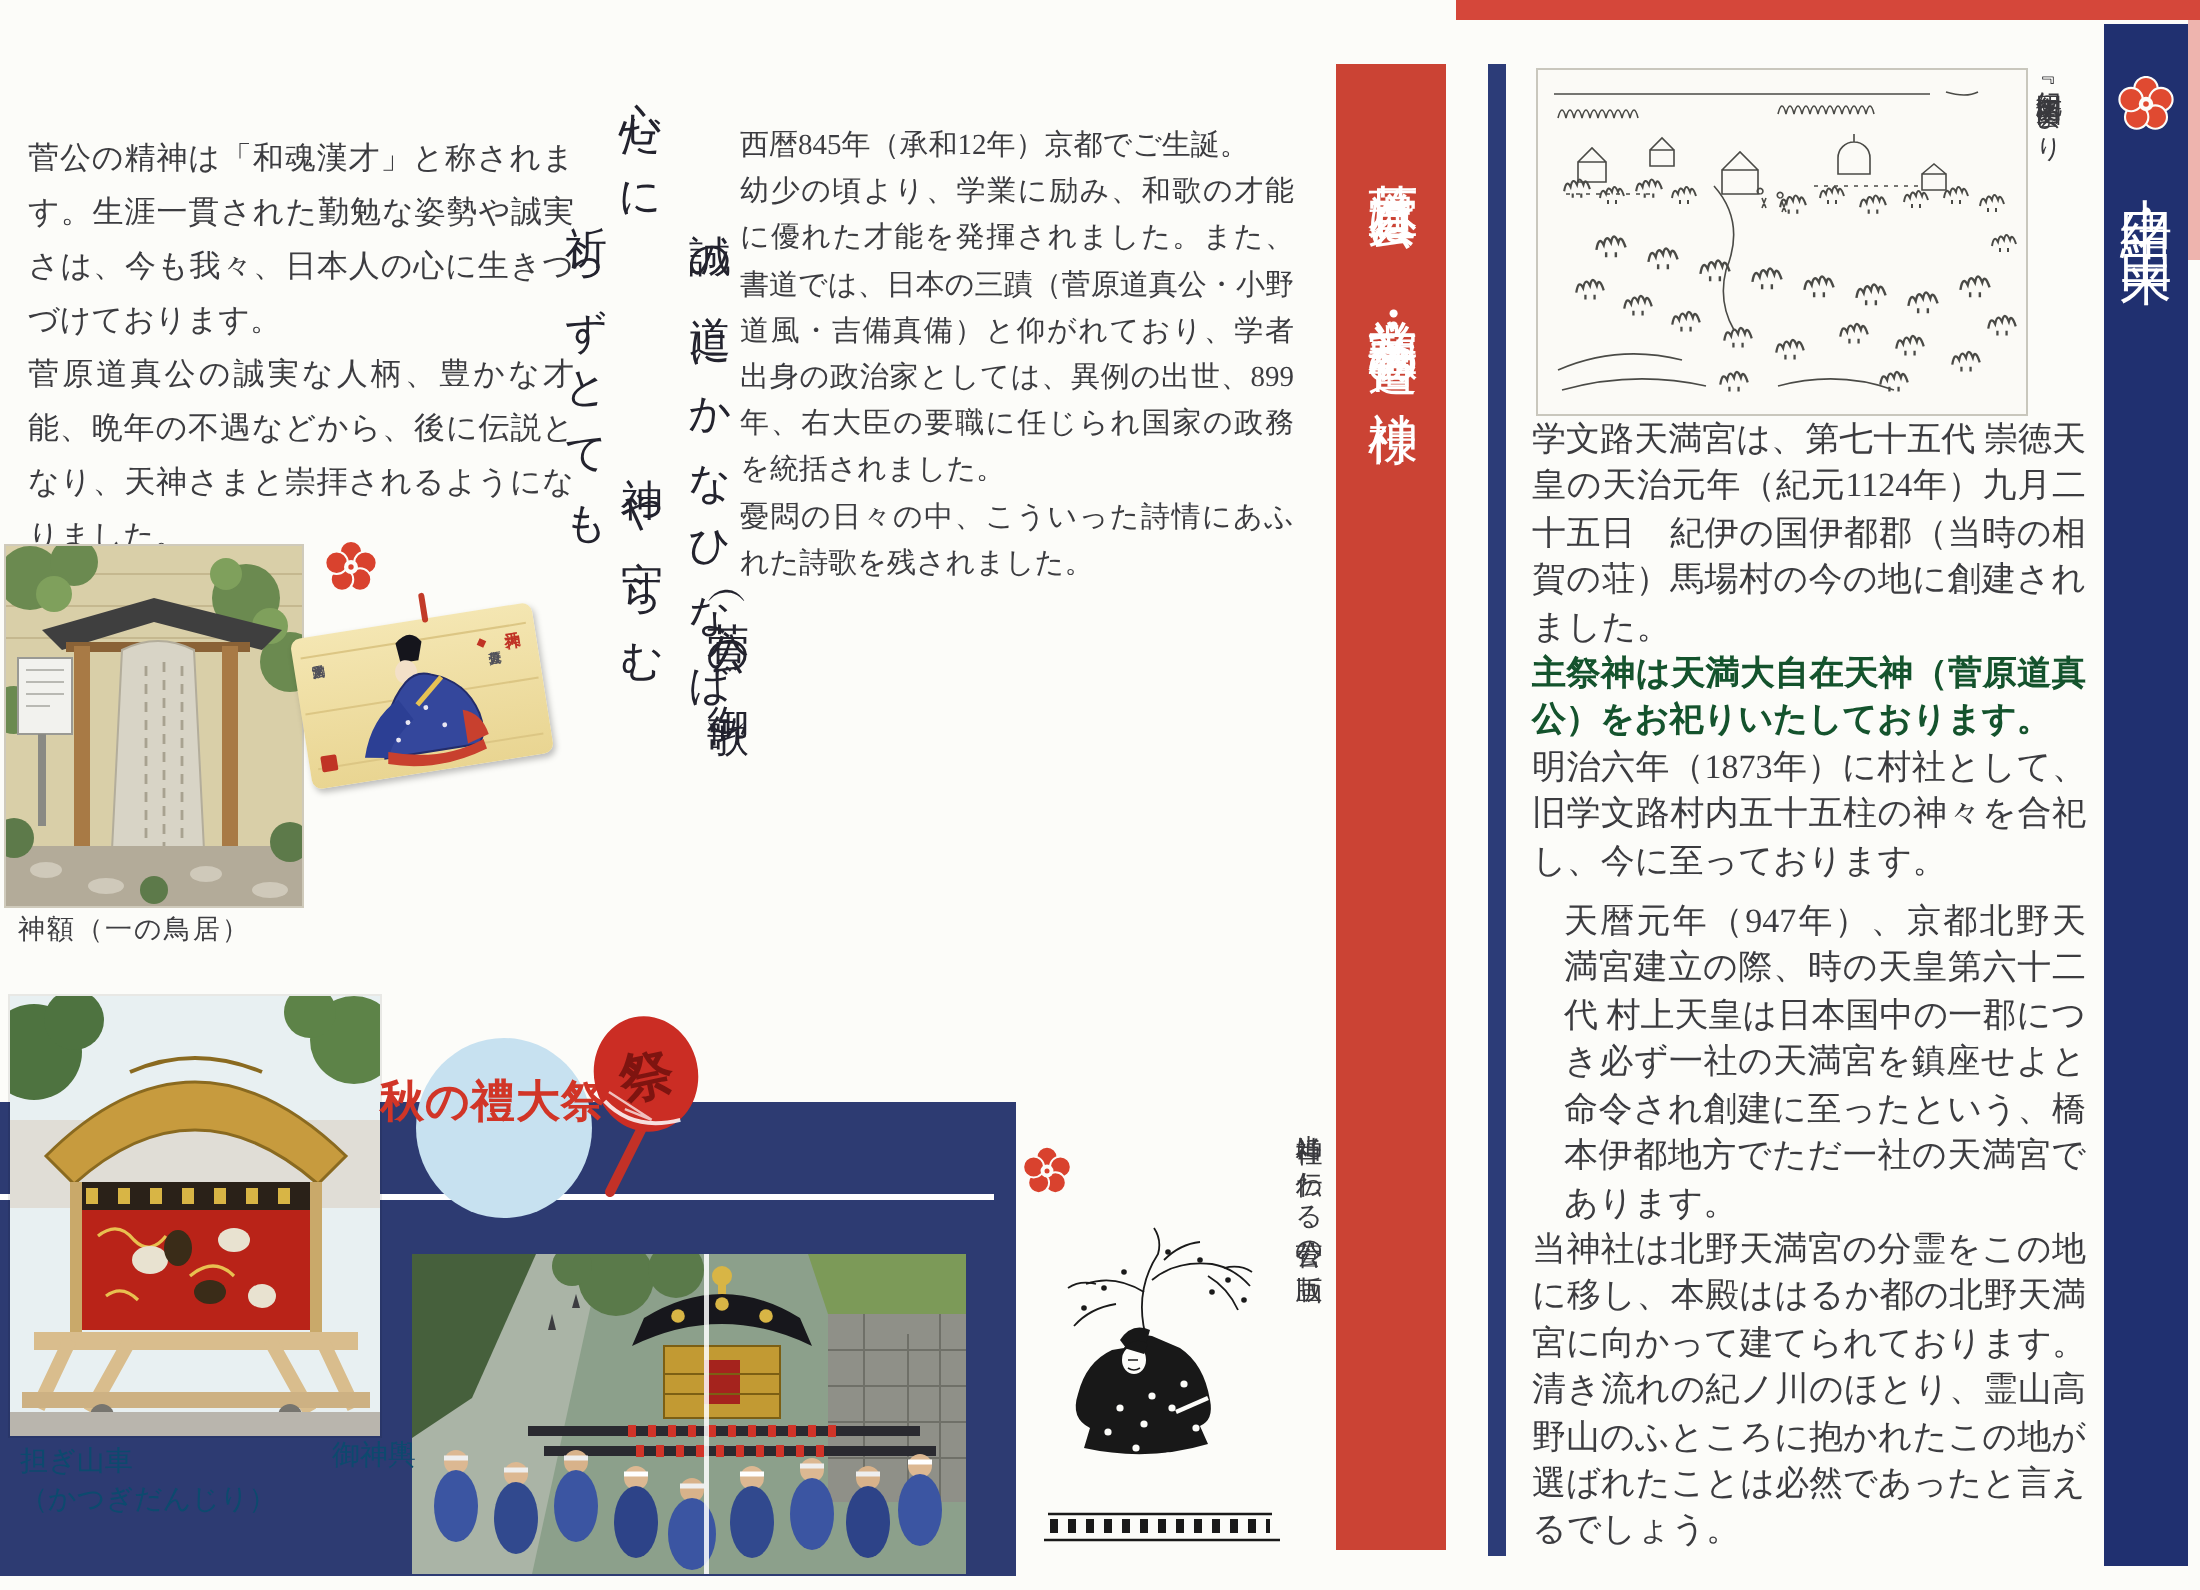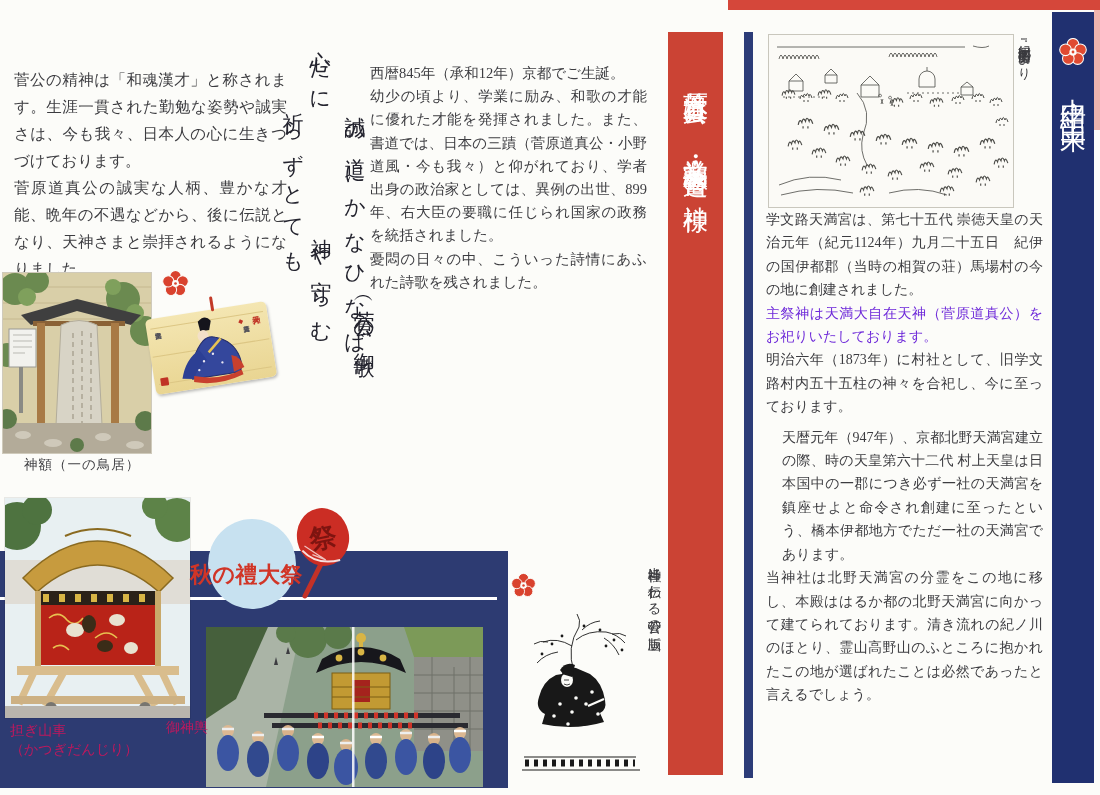--- a/index.html
+++ b/index.html
@@ -20,39 +20,39 @@
   .bio-col p{margin:0;}
   
   .red-banner{left:668px;top:32px;width:55px;height:743px;background:#cb4334;}
   .red-banner .bn{margin:40px auto 0 auto;font-size:25px;letter-spacing:2px;color:#fff;height:690px;}
   
   .navy-stripe{left:744px;top:32px;width:9px;height:746px;background:#2c3c78;}
   
   .engraving{left:768px;top:34px;width:244px;height:172px;background:#fbfaf6;border:1px solid #c9c7bd;}
   .engr-caption{left:1015px;top:34px;height:160px;font-size:13px;color:#3a3a3e;letter-spacing:1px;}
   
-  .hist-col{left:766px;top:208px;width:277px;font-size:14px;line-height:23.4px;text-align:justify;}
+  .hist-col{left:766px;top:208px;width:277px;font-size:17px;line-height:23.4px;text-align:justify;}
   .hist-col p{margin:0;}
   .hist-col p.gap{margin-top:7px;margin-left:16px;}
-  .hist-col p.bold-sans{font-family:"Liberation Sans","DejaVu Sans",sans-serif;font-weight:normal;color:#6d28d9;}
+  .hist-col p.bold-sans{font-family:"Liberation Sans","DejaVu Sans",sans-serif;font-weight:bold;color:#14532d;}
   
   .side-banner{left:1052px;top:12px;width:42px;height:771px;background:#203070;text-align:center;}
   .side-banner .bn{margin:66px auto 0 auto;font-size:26px;letter-spacing:7px;color:#fff;}
   
   .navy-panel{left:0;top:551px;width:508px;height:237px;background:#2d3b72;z-index:1;}
   .white-line{left:0;top:597px;width:497px;height:3px;background:#fff;z-index:2;}
   .blue-circle{left:208px;top:519px;width:88px;height:90px;border-radius:50%;background:#c7e1f0;z-index:3;}
-  .fest-title{left:190px;top:560px;font-size:22px;font-weight:bold;color:#d13527;letter-spacing:0.5px;z-index:5;}
+  .fest-title{left:190px;top:536px;font-size:22px;font-weight:bold;color:#d13527;letter-spacing:0.5px;z-index:5;}
   .fan{left:293px;top:506px;z-index:5;}
   
   .monument{left:2px;top:272px;width:148px;height:180px;border:1px solid #cfcabb;}
-  .mon-caption{left:24px;top:456px;font-size:13.5px;color:#3e3e42;letter-spacing:1px;}
+  .mon-caption{left:9px;top:456px;font-size:13.5px;color:#3e3e42;letter-spacing:1px;}
   .danjiri{left:5px;top:498px;width:185px;height:220px;z-index:4;box-shadow:0 0 0 1px rgba(0,0,0,.08);}
   .mikoshi{left:206px;top:627px;width:277px;height:160px;z-index:4;}
-  .photo-caption{font-family:Liberation Sans, sans-serif;color:#be185d;font-size:14px;line-height:19px;z-index:5;}
+  .photo-caption{font-family:Liberation Sans, sans-serif;color:#0c4a6e;font-size:14px;line-height:19px;z-index:5;}
   .danjiri-cap{left:10px;top:721px;}
   .mikoshi-cap{left:166px;top:718px;}
   
   .print{left:512px;top:612px;width:135px;height:170px;}
   .print-caption{left:645px;top:556px;height:160px;font-size:13.5px;color:#3a3a3e;letter-spacing:1px;}
   
   .ema{left:150px;top:310px;width:122px;height:76px;transform:rotate(-9deg);
        background:linear-gradient(180deg,#f4e6b2,#e9d592);border-radius:5px;
        box-shadow:1px 2px 3px rgba(0,0,0,.25);z-index:2;}
   .ema-string{position:absolute;left:55%;top:-13px;width:3px;height:15px;background:#c23a28;border-radius:2px;}
@@ -174,21 +174,21 @@
   </div>
 
   <div class="abs vtext poem" style="left:308px;top:34px;">心だに</div>
   <div class="abs vtext poem" style="left:343px;top:100px;">誠の道にかなひなば</div>
   <div class="abs vtext poem" style="left:281px;top:96px;">祈らずとても</div>
   <div class="abs vtext poem" style="left:309px;top:222px;">神や守らむ</div>
   <div class="abs vtext poem" style="left:352px;top:288px;letter-spacing:6px;">（菅公の御歌）</div>
 
   <div class="abs bio-col">
     <p>西暦845年（承和12年）京都でご生誕。</p>
-    <p>幼少の頃より、学業に励み、和歌の才能に優れた才能を発揮されました。また、書道では、日本の三蹟（菅原道真公・小野道風・今も我々）と仰がれており、学者出身の政治家としては、異例の出世、899年、右大臣の要職に任じられ国家の政務を統括されました。</p>
+    <p>幼少の頃より、学業に励み、和歌の才能に優れた才能を発揮されました。また、書道では、日本の三蹟（菅原道真公・小野道風・吉備真備）と仰がれており、学者出身の政治家としては、異例の出世、899年、右大臣の要職に任じられ国家の政務を統括されました。</p>
     <p>憂悶の日々の中、こういった詩情にあふれた詩歌を残されました。</p>
   </div>
 
   <div class="abs red-banner">
     <div class="vtext bn">菅原道真公は、学業・和歌・書道の神様</div>
   </div>
 
   <div class="abs navy-stripe"></div>
 
   <div class="abs engraving">

